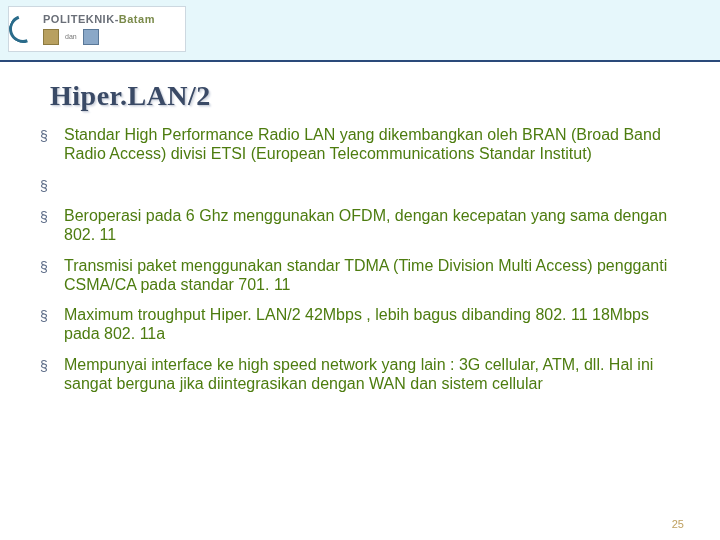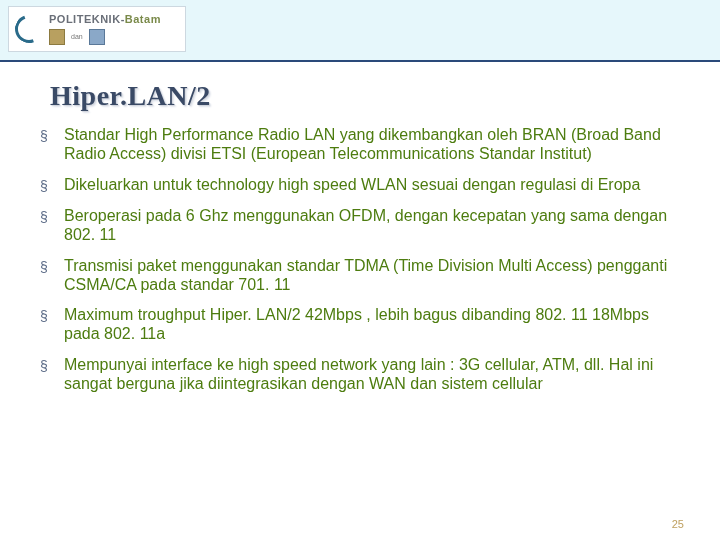--- a/index.html
+++ b/index.html
@@ -22,21 +22,20 @@
   .logo-box {
     position: absolute;
     top: 6px;
     left: 8px;
     width: 178px;
     height: 46px;
     background: #ffffff;
     border: 1px solid #cdd8e0;
     display: flex;
     align-items: center;
-    padding-left: 6px;
     box-sizing: border-box;
   }
   .logo-swirl {
     width: 22px;
     height: 22px;
     border: 3px solid #2a6b8a;
     border-top-color: transparent;
     border-right-color: transparent;
     border-radius: 50%;
     transform: rotate(25deg);
@@ -138,21 +137,20 @@
 <div class="title">Hiper.LAN/2</div>
 
 <div class="content">
   <ul class="bullets">
     <li>
       <span class="bullet-glyph">§</span>
       <span class="bullet-text">Standar High Performance Radio LAN yang dikembangkan oleh BRAN (Broad Band Radio Access) divisi ETSI (European Telecommunications Standar Institut)</span>
     </li>
     <li>
       <span class="bullet-glyph">§</span>
-      <span class="bullet-text">Dikeluarkan untuk technology high speed WLAN sesuai dengan regulasi di Eropa</span>
     </li>
     <li>
       <span class="bullet-glyph">§</span>
       <span class="bullet-text">Beroperasi pada 6 Ghz menggunakan OFDM, dengan kecepatan yang sama dengan 802. 11</span>
     </li>
     <li>
       <span class="bullet-glyph">§</span>
       <span class="bullet-text">Transmisi paket menggunakan standar TDMA (Time Division Multi Access) pengganti CSMA/CA pada standar 701. 11</span>
     </li>
     <li>

